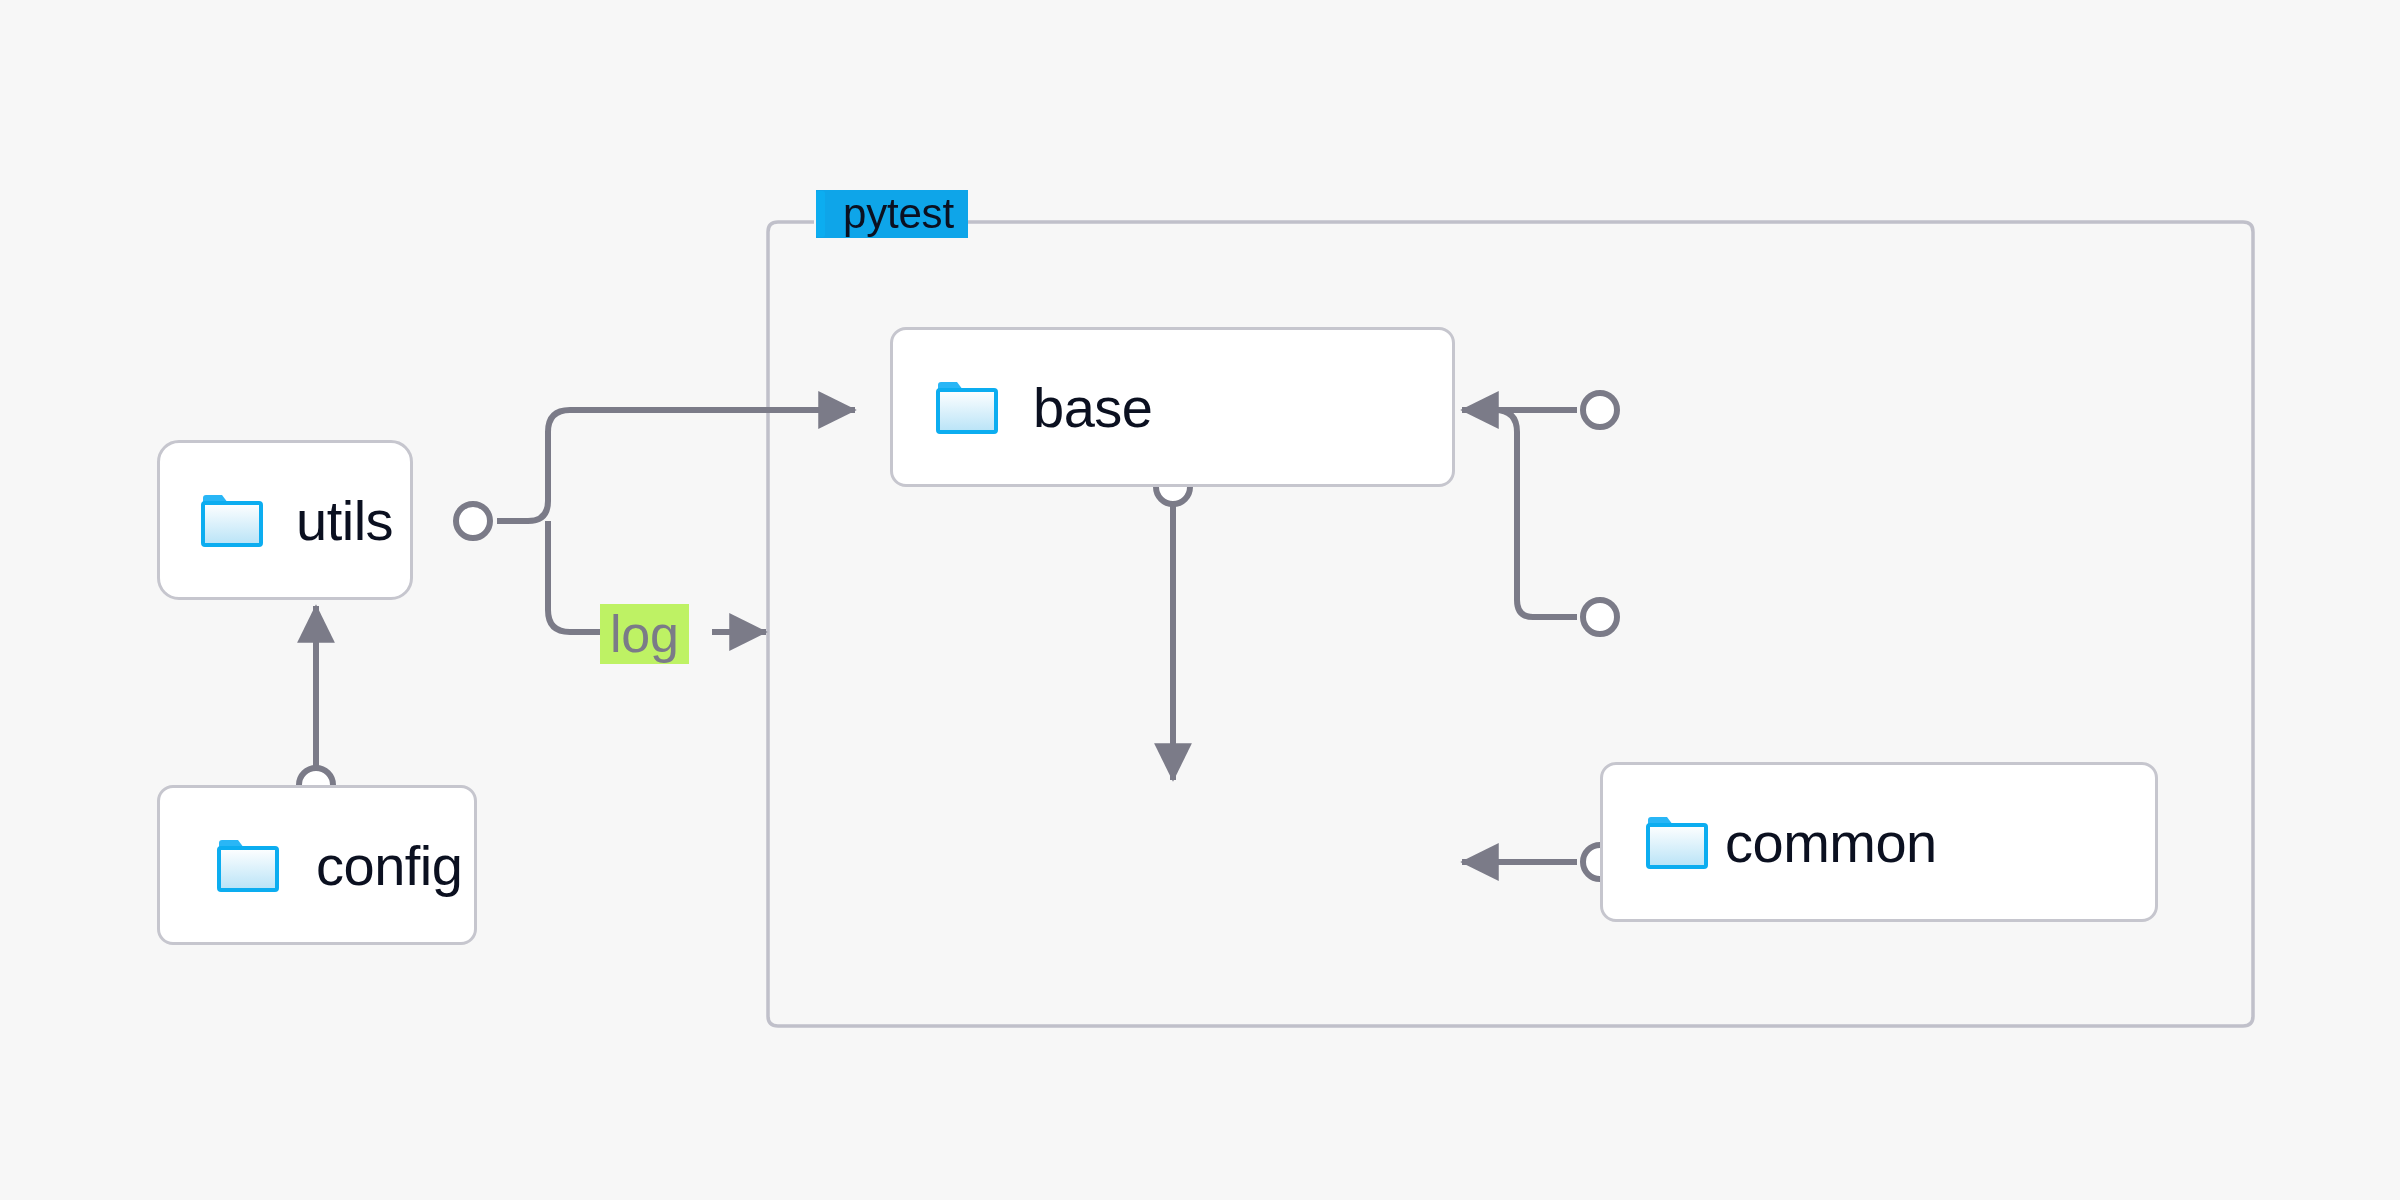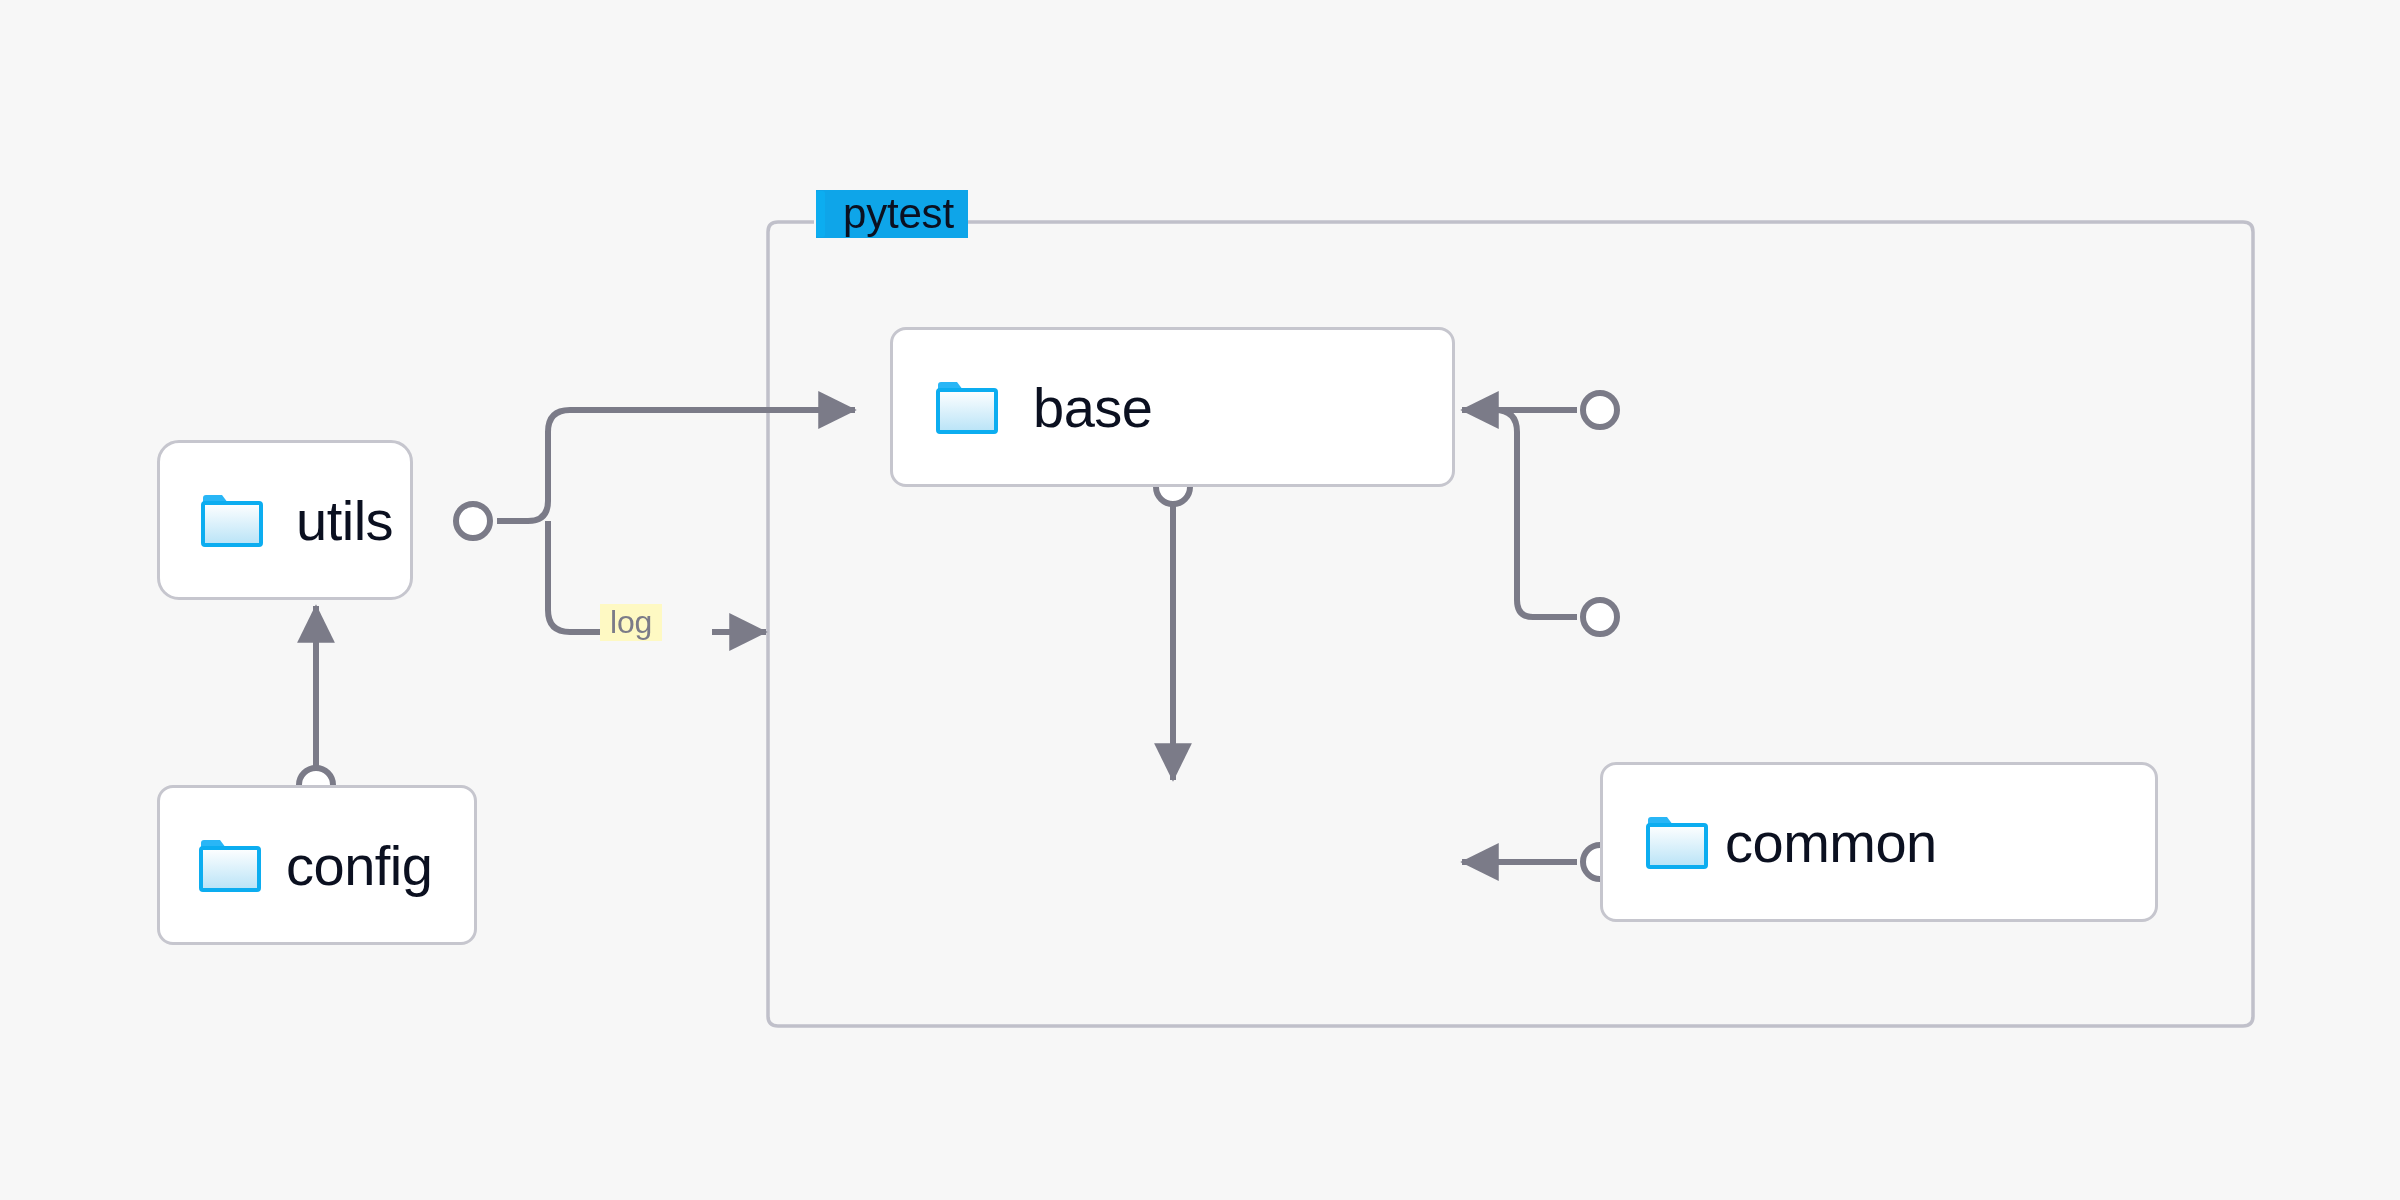--- a/index.html
+++ b/index.html
@@ -37,23 +37,23 @@
     background:#0ea5e9;
     padding:0 14px 0 0;
   }
   .grp-bar{
     width:9px;height:46px;background:#0cadf0;border-radius:2px;display:block;
   }
   .grp-txt{color:#0b1020;font-size:42px;letter-spacing:-0.2px;white-space:nowrap;}
   .edge-label{
     position:absolute;
     color:#7b7b88;
-    font-size:32px;
+    font-size:52px;
     letter-spacing:-0.2px;
-    background:#fef9c3;
+    background:#bef264;
     padding:0 10px;
     z-index:4;
     white-space:nowrap;
   }
 </style>
 </head>
 <body>
 
 <div id="stage">
 
@@ -104,21 +104,21 @@
         <stop offset="0%" stop-color="#ffffff"></stop>
             <stop offset="100%" stop-color="#b8e3f7"></stop>
       </linearGradient>
         </defs>
       <path d="M3 12 L3 6 Q3 3 6 3 L22 3 L28 11 L28 12 Z" fill="#29b6f6"></path>
       <rect x="3" y="11" width="58" height="42" rx="2" fill="url(#fg1)" stroke="#0cadf0" stroke-width="4"></rect>
     </svg>
     <span class="lbl">utils</span>
   </div>
 
-  <div class="node" style="left:157px; top:785px; width:320px; height:160px; padding-left:38px; gap:24px;text-align:center;">
+  <div class="node" style="left:157px; top:785px; width:320px; height:160px; padding-left:56px; gap:36px;text-align:center;">
     <svg class="ico" width="64" height="56" viewBox="0 0 64 56">
       <defs>
           <linearGradient id="fg2" x1="0" y1="0" x2="0" y2="1">
         <stop offset="0%" stop-color="#ffffff"></stop>
             <stop offset="100%" stop-color="#b8e3f7"></stop>
       </linearGradient>
         </defs>
       <path d="M3 12 L3 6 Q3 3 6 3 L22 3 L28 11 L28 12 Z" fill="#29b6f6"></path>
       <rect x="3" y="11" width="58" height="42" rx="2" fill="url(#fg2)" stroke="#0cadf0" stroke-width="4"></rect>
     </svg>

